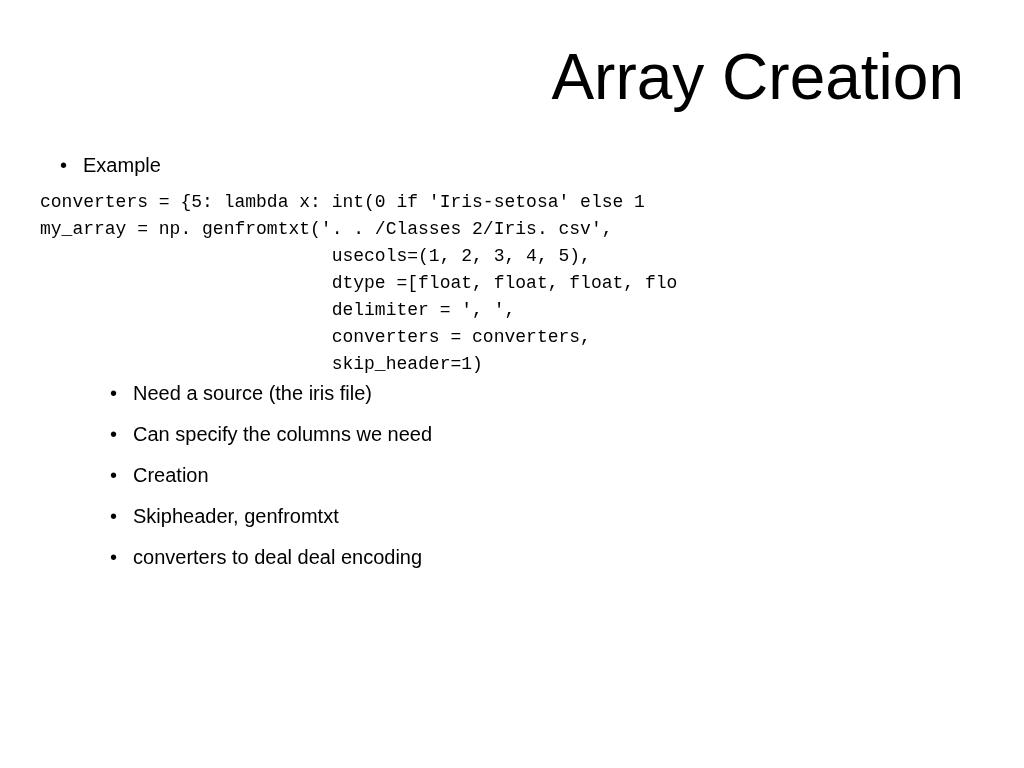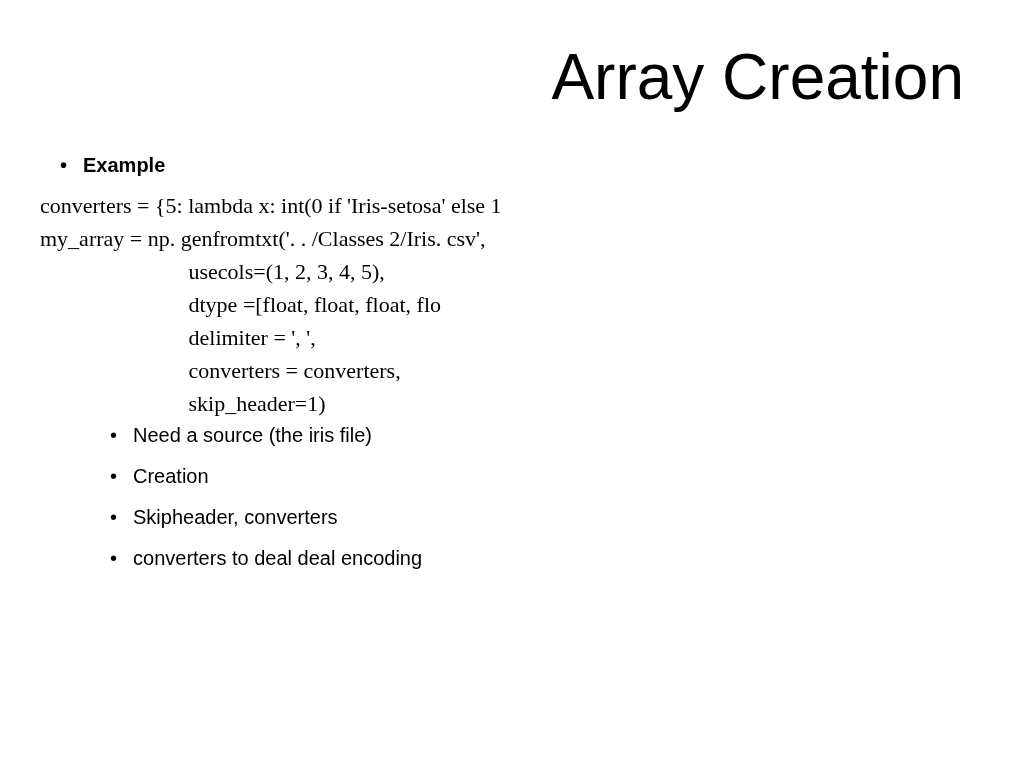--- a/index.html
+++ b/index.html
@@ -21,30 +21,29 @@
   .outer-list {
     list-style: none;
     margin: 0;
     padding: 0;
   }
   .outer-bullet {
     font-size: 20px;
     display: flex;
     align-items: center;
     margin-bottom: 12px;
-    font-weight: bold;
   }
   .outer-bullet::before {
     content: "•";
     font-size: 20px;
     margin-right: 16px;
   }
   .code-block {
-    font-family: Liberation Serif, serif;
-    font-size: 22px;
+    font-family: Liberation Mono, monospace;
+    font-size: 18px;
     white-space: pre;
     line-height: 1.5;
     margin-left: -20px;
     margin-bottom: 4px;
   }
   .inner-list {
     list-style: none;
     margin-left: 50px;
     margin-top: 0;
   }
@@ -77,21 +76,24 @@
                            dtype =[float, float, float, flo
                            delimiter = ', ',
                            converters = converters,
                            skip_header=1)</div>
 
 <ul class="inner-list">
   <li class="inner-bullet">
     <span>Need a source (the iris file)</span>
   </li>
   <li class="inner-bullet">
+    <span>Can specify the columns we need</span>
+  </li>
+  <li class="inner-bullet">
     <span>Creation</span>
   </li>
   <li class="inner-bullet">
-    <span>Skipheader, converters</span>
+    <span>Skipheader, genfromtxt</span>
   </li>
   <li class="inner-bullet">
     <span>converters to deal deal encoding</span>
   </li>
 </ul>
 
 </body></html>

